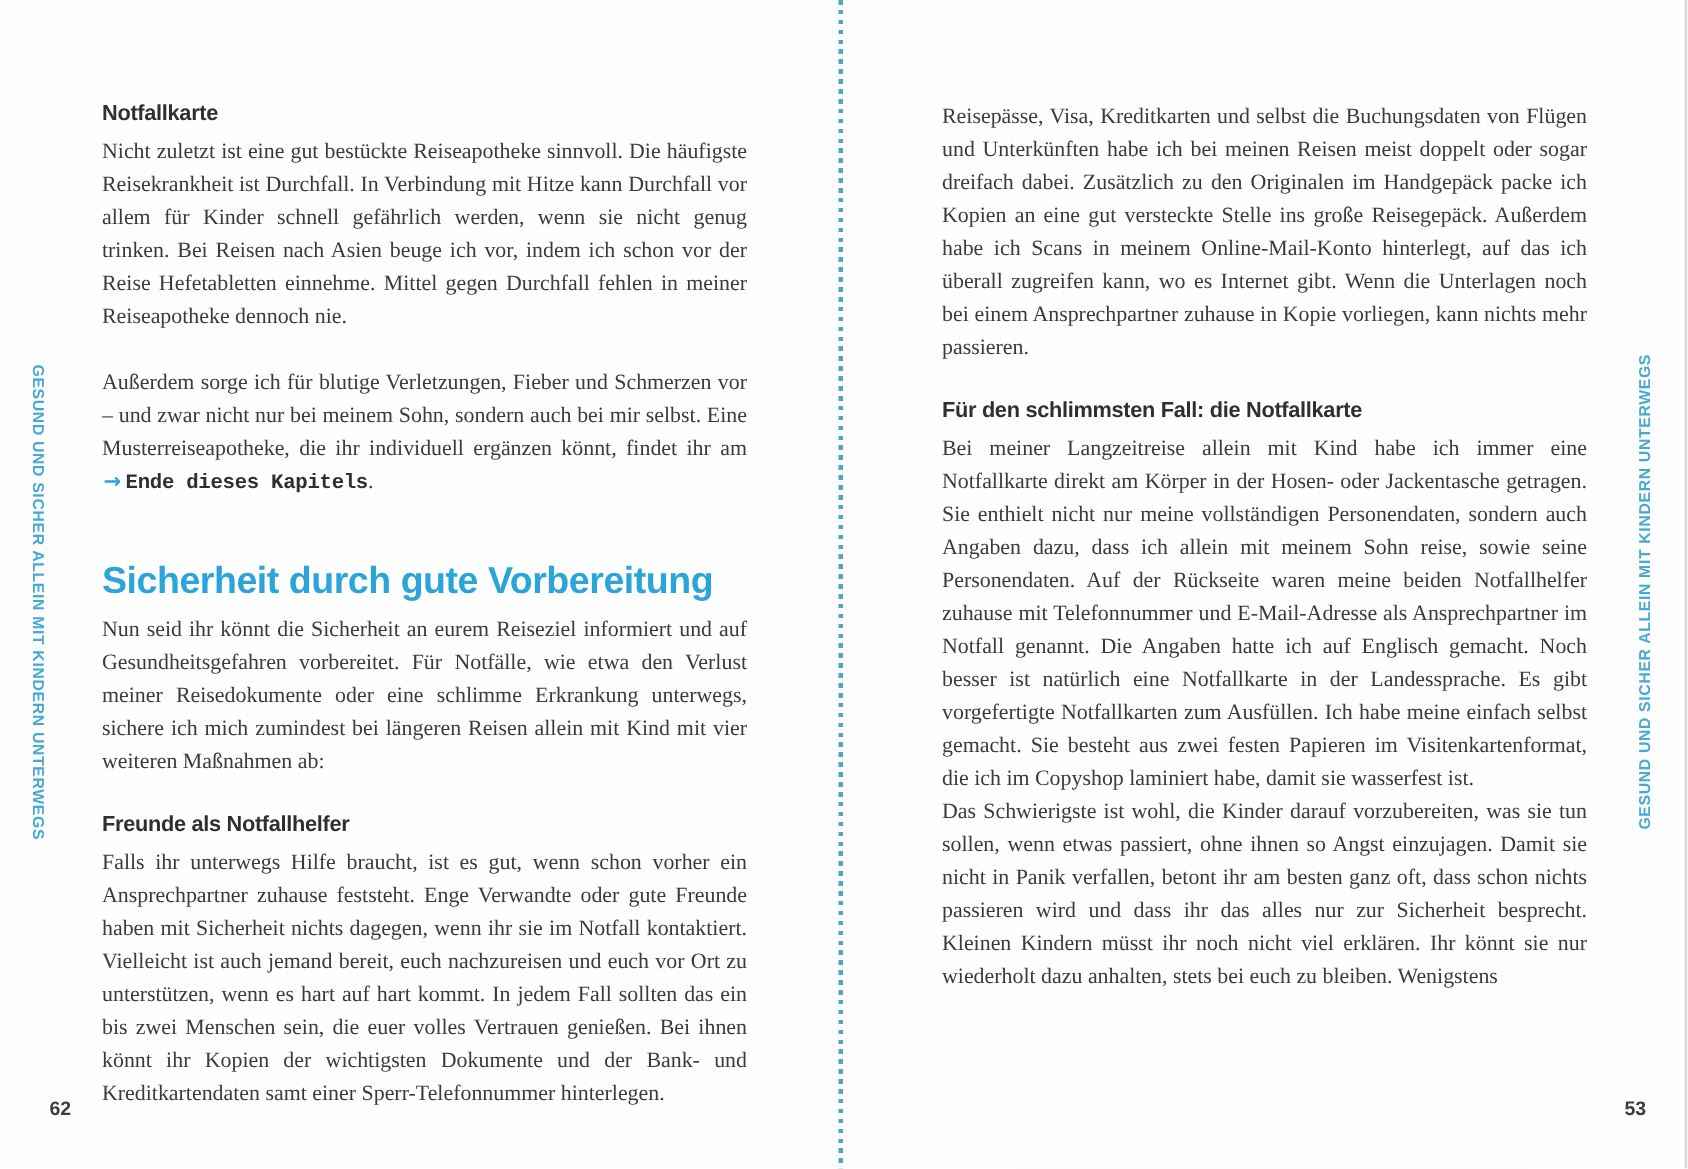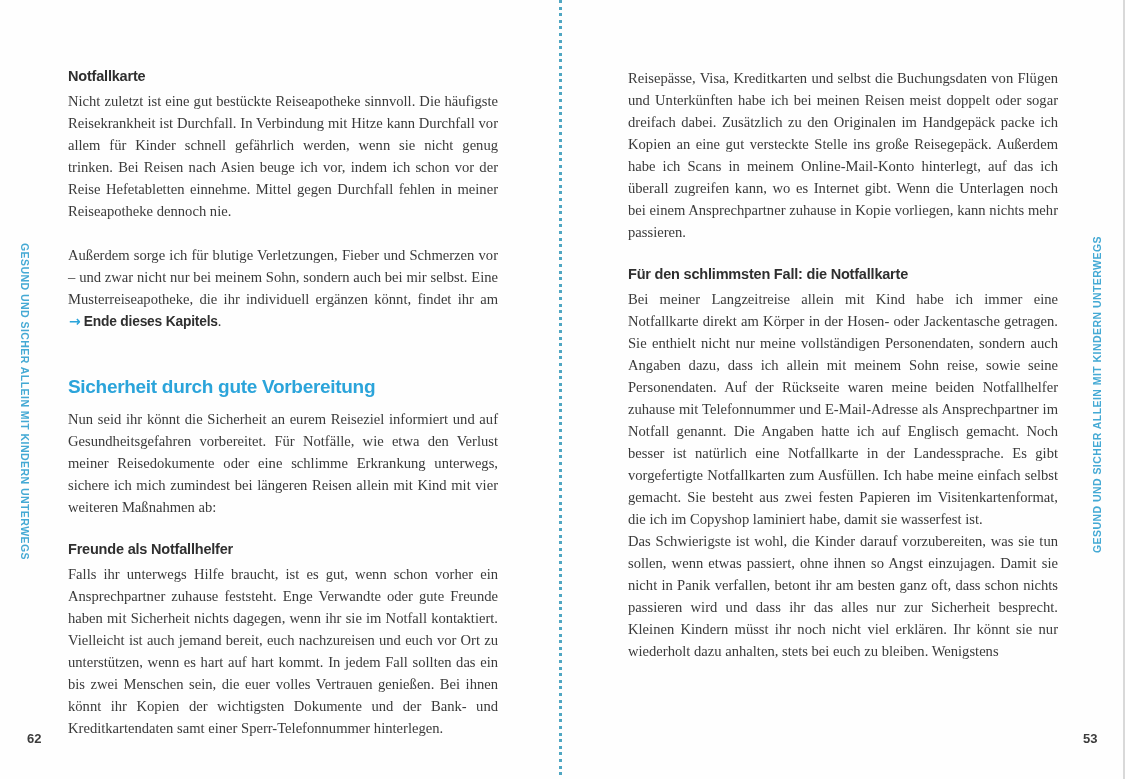--- a/index.html
+++ b/index.html
@@ -74,51 +74,51 @@
     line-height: 18px;
     letter-spacing: -0.2px;
     color: #2f2f2f;
   }
   h3.subhead.first { margin-top: 0; }
 
   h2.section-head {
     margin: 42px 0 10px 0;
     font-family: "Liberation Sans", sans-serif;
     font-weight: bold;
-    font-size: 19px;
+    font-size: 25px;
     line-height: 23px;
     letter-spacing: -0.3px;
     color: #2ba4da;
   }
 
   .xref { white-space: nowrap; }
   .xref .arrow {
     color: #2ba4da;
     font-family: "DejaVu Sans", sans-serif;
     font-weight: bold;
     font-size: 14px;
     margin: 0 3px 0 1px;
   }
   .xref .xref-label {
-    font-family: Liberation Sans, sans-serif;
+    font-family: Liberation Mono, monospace;
     font-weight: bold;
     font-size: 13.8px;
     letter-spacing: -0.2px;
     color: #2f2f2f;
   }
 
   .page-number {
     position: absolute;
     top: 731px;
     font-family: "Liberation Sans", sans-serif;
     font-weight: bold;
     font-size: 13px;
     color: #3c3c3c;
   }
-  .page-number.left  { left: 27px; }
+  .page-number.left  { left: 33px; }
   .page-number.right { left: 1083px; }
 </style>
 </head>
 <body>
 
 <div class="spread">
 
   <div class="divider"></div>
   <div class="page-edge"></div>
 

